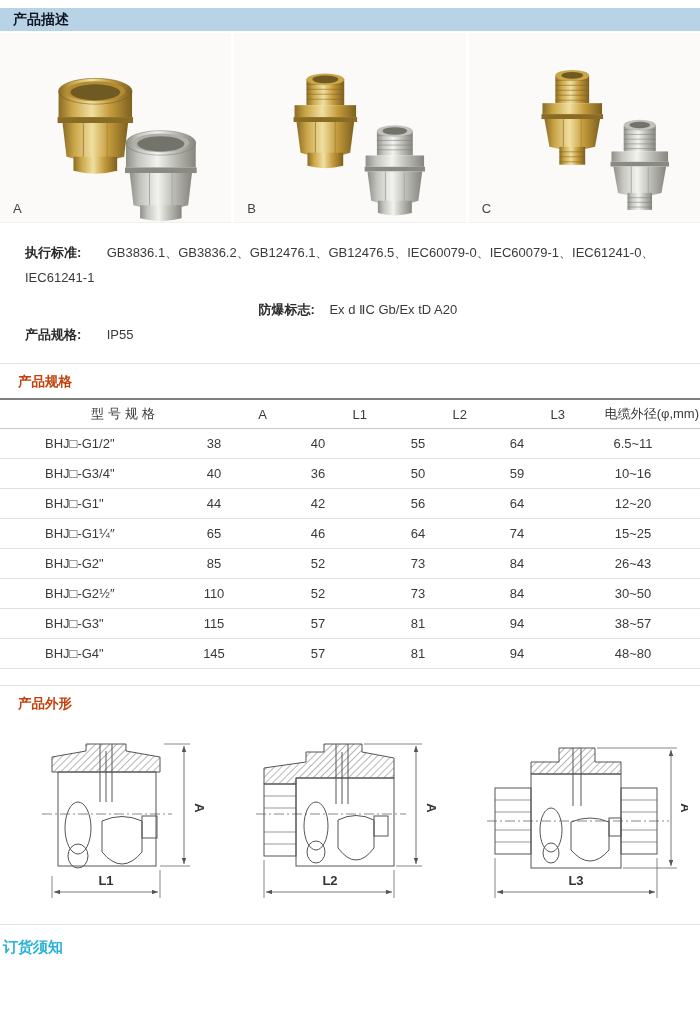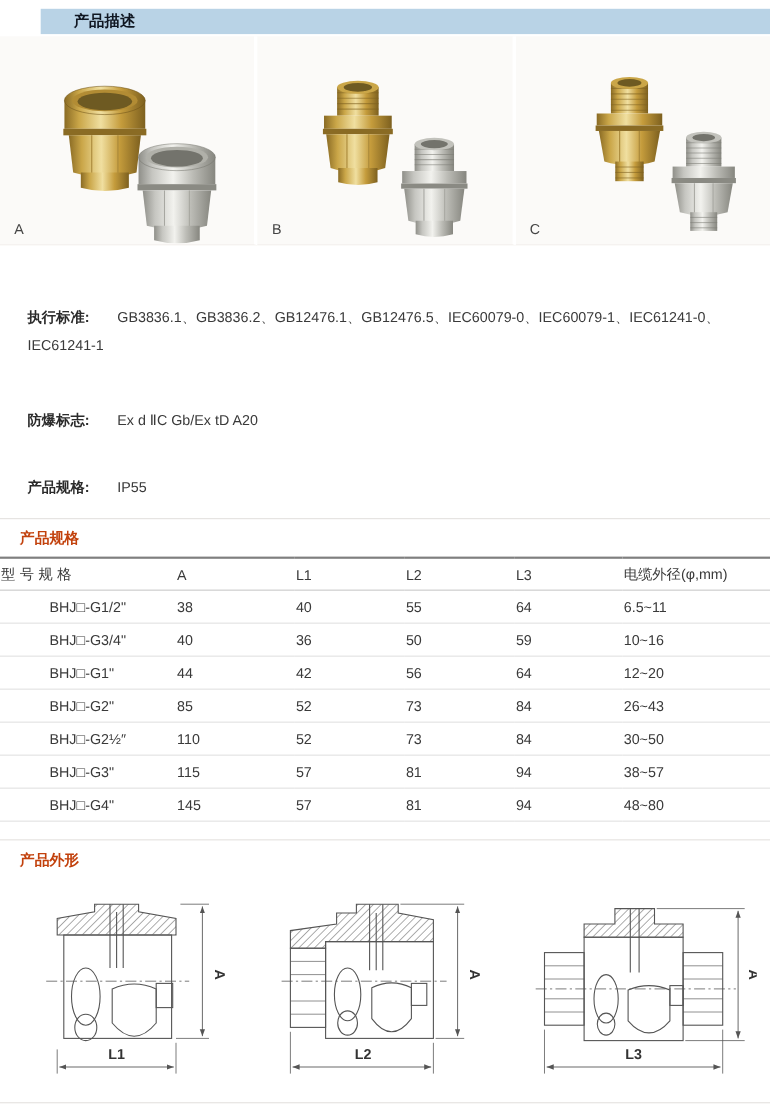--- a/index.html
+++ b/index.html
@@ -1,34 +1,34 @@
 <!DOCTYPE html>
 <html><head>
 <meta charset="utf-8">
 <style>
   html,body{margin:0;padding:0;}
   body{width:700px;height:1009px;overflow:hidden;background:#fff;
        font-family:"Liberation Sans","DejaVu Sans",sans-serif;color:#3a3a3a;}
-  .header-bar{margin-top:8px;height:23px;background:#b9d3e6;display:flex;align-items:center;padding-left:30px;margin-left:37px;}
+  .header-bar{margin-top:8px;height:23px;background:#b9d3e6;display:flex;align-items:center;padding-left:13px;}
   .header-bar .bar-title{font-size:14px;font-weight:bold;color:#101722;}
   .photos{display:flex;margin-top:2px;height:190px;}
   .photo-box{flex:1;position:relative;background:#fbfaf8;border-right:3px solid #ffffff;border-bottom:1px solid #f3f1ee;}
   .photo-box:last-child{border-right:none;}
   .photo-label{position:absolute;left:13px;bottom:6px;font-size:13px;color:#444;}
   .photo-svg{width:100%;height:100%;display:block;}
   .specs-text{padding:17px 20px 0 25px;font-size:13px;line-height:25px;}
-  .label-b{font-weight:bold;color:#2b2b2b;display:inline-block;min-width:78px;margin-top:36px;}
+  .label-b{font-weight:bold;color:#2b2b2b;display:inline-block;min-width:78px;}
   .indent{padding-left:78px;}
-  .mt{margin-top:7px;}
+  .mt{margin-top:7px;text-align:center;}
   .section-sep{border:none;border-top:1px solid #e4e2df;margin:16px 0 0 0;height:0;}
   .section-title{font-size:13.5px;font-weight:bold;color:#c2410c;padding:9px 0 7px 18px;}
   table.spec{width:100%;border-collapse:collapse;border-top:2px solid #7f7f7f;font-size:13px;}
-  .spec th{font-weight:normal;height:26px;text-align:left;border-bottom:1px solid #c9c9c9;color:#3a3a3a;}
+  .spec th{font-weight:normal;height:26px;text-align:right;border-bottom:1px solid #c9c9c9;color:#3a3a3a;}
   .spec th.th-model{letter-spacing:4px;}
-  .spec td{height:27px;text-align:left;border-bottom:1px solid #e1e1e1;color:#3a3a3a;}
+  .spec td{height:27px;text-align:center;border-bottom:1px solid #e1e1e1;color:#3a3a3a;}
   .spec td.model-cell{text-align:left;padding-left:45px;}
   .outline-row{display:flex;justify-content:space-between;padding:6px 12px 0 14px;}
   .outline-svg{width:215px;height:182px;}
   .ordering{padding:0 14px 0 3px;}
   .ordering-title{color:#29b2d8;font-size:15px;font-weight:bold;padding:13px 0 9px 0;}
   .dwg-stroke{stroke:#555;fill:none;stroke-width:1;}
 </style>
 </head>
 <body>
 
@@ -234,20 +234,28 @@
         <td>59</td>
         <td>10~16</td>
       </tr>
       <tr>
         <td class="model-cell">BHJ□-G1"</td>
         <td>44</td>
         <td>42</td>
         <td>56</td>
         <td>64</td>
         <td>12~20</td>
+      </tr>
+      <tr>
+        <td class="model-cell">BHJ□-G1¼″</td>
+        <td>65</td>
+        <td>46</td>
+        <td>64</td>
+        <td>74</td>
+        <td>15~25</td>
       </tr>
       <tr>
         <td class="model-cell">BHJ□-G2"</td>
         <td>85</td>
         <td>52</td>
         <td>73</td>
         <td>84</td>
         <td>26~43</td>
       </tr>
       <tr>

